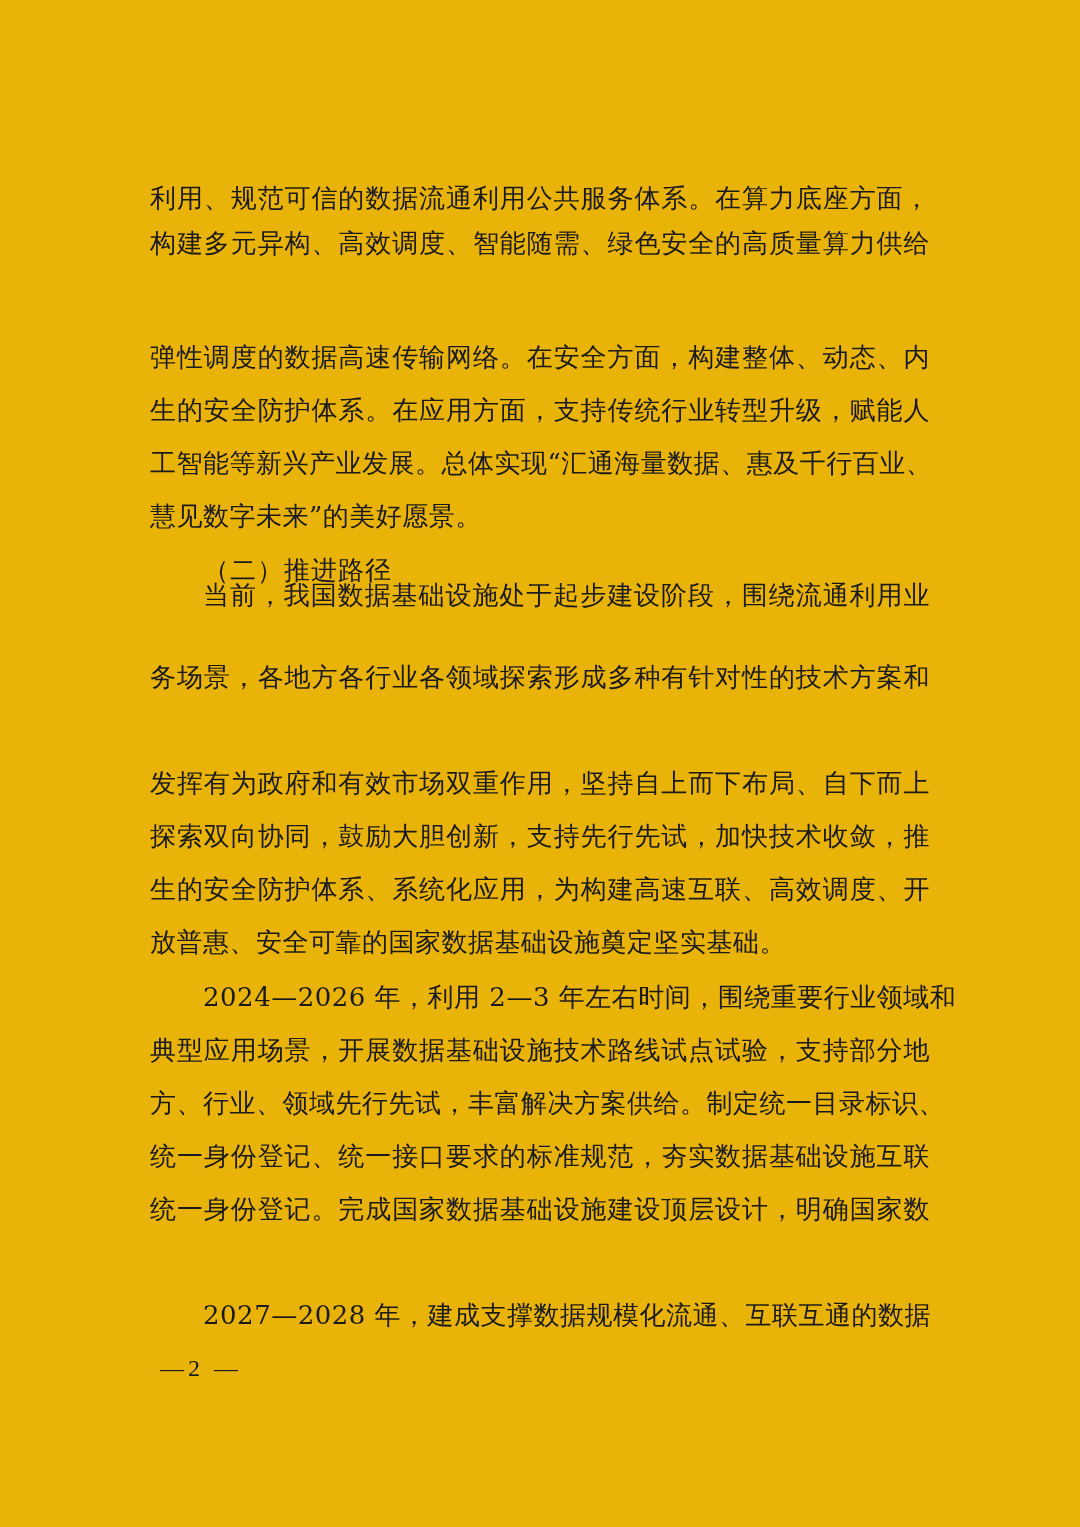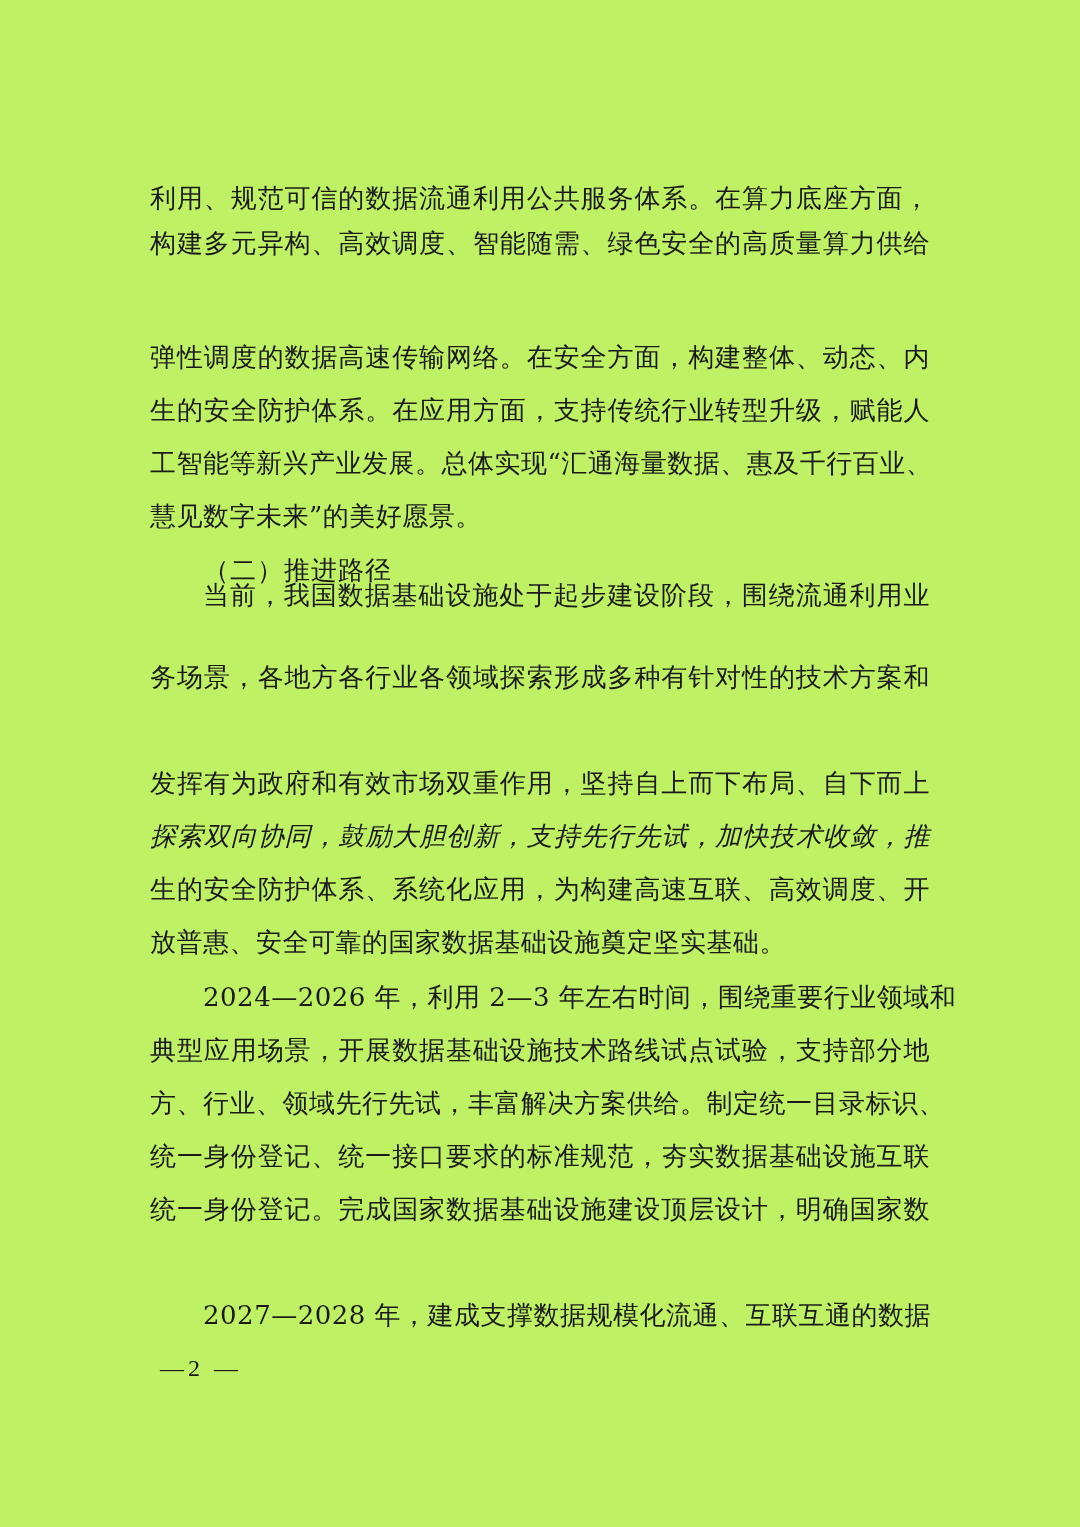--- a/index.html
+++ b/index.html
@@ -14,21 +14,21 @@
       overflow: hidden;
       font-family: "DejaVu Serif", "Liberation Serif", serif;
       color: #1a1a1a;
     }
     .page {
       position: absolute;
       left: 0;
       top: 0;
       width: 1080px;
       height: 1527px;
-      background: #bef264;
+      background: #eab308;
     }
     .line {
       position: absolute;
       left: 150px;
       width: 780px;
       height: 40px;
       font-size: 26px;
       line-height: 40px;
       white-space: nowrap;
       letter-spacing: 0.5px;
@@ -72,21 +72,21 @@
   <div class="line" style="top:337px;">弹性调度的数据高速传输网络。在安全方面，构建整体、动态、内</div>
   <div class="line" style="top:390px;">生的安全防护体系。在应用方面，支持传统行业转型升级，赋能人</div>
   <div class="line" style="top:443px;">工智能等新兴产业发展。总体实现“汇通海量数据、惠及千行百业、</div>
   <div class="line last" style="top:496px;">慧见数字未来”的美好愿景。</div>
 
   <div class="heading" style="top:550px;text-align:right;">（二）推进路径</div>
 
   <div class="line indent" style="top:576px;font-family:Liberation Serif, serif;">当前，我国数据基础设施处于起步建设阶段，围绕流通利用业</div>
   <div class="line" style="top:657px;">务场景，各地方各行业各领域探索形成多种有针对性的技术方案和</div>
   <div class="line" style="top:763px;">发挥有为政府和有效市场双重作用，坚持自上而下布局、自下而上</div>
-  <div class="line" style="top:816px;font-style:italic;">探索双向协同，鼓励大胆创新，支持先行先试，加快技术收敛，推</div>
+  <div class="line" style="top:816px;">探索双向协同，鼓励大胆创新，支持先行先试，加快技术收敛，推</div>
   <div class="line" style="top:869px;">生的安全防护体系、系统化应用，为构建高速互联、高效调度、开</div>
   <div class="line last" style="top:922px;">放普惠、安全可靠的国家数据基础设施奠定坚实基础。</div>
 
   <div class="line indent" style="top:977px;">2024—2026 年，利用 2—3 年左右时间，围绕重要行业领域和</div>
   <div class="line" style="top:1030px;">典型应用场景，开展数据基础设施技术路线试点试验，支持部分地</div>
   <div class="line" style="top:1083px;">方、行业、领域先行先试，丰富解决方案供给。制定统一目录标识、</div>
   <div class="line" style="top:1136px;">统一身份登记、统一接口要求的标准规范，夯实数据基础设施互联</div>
   <div class="line" style="top:1189px;">统一身份登记。完成国家数据基础设施建设顶层设计，明确国家数</div>
 
   <div class="line indent" style="top:1295px;">2027—2028 年，建成支撑数据规模化流通、互联互通的数据</div>

